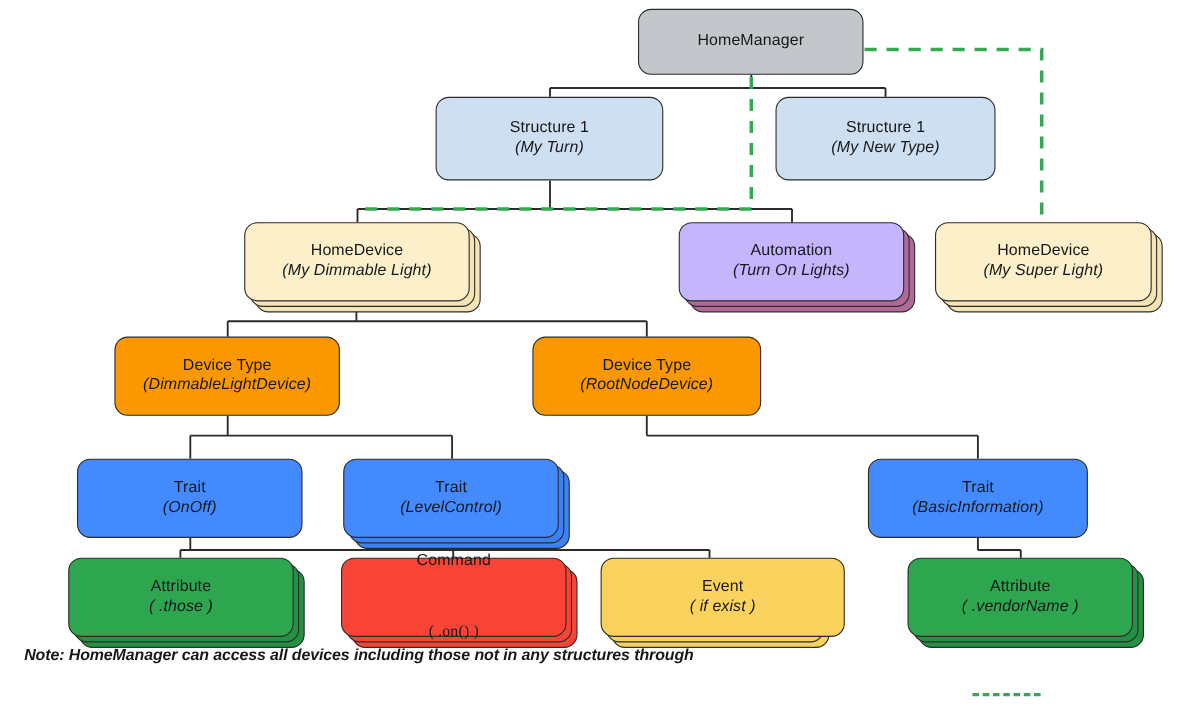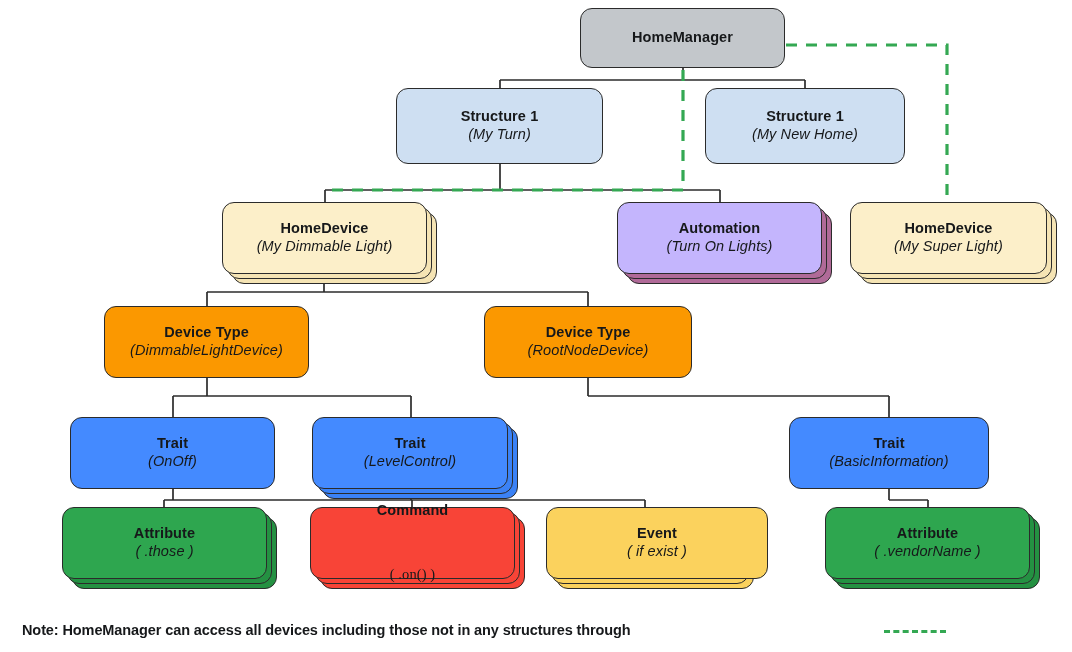--- a/index.html
+++ b/index.html
@@ -2,21 +2,21 @@
 <html><head>
 <meta charset="utf-8">
 <style>
   html,body{margin:0;padding:0;background:#ffffff;}
   body{font-family:"Liberation Sans",sans-serif;}
   #stage{position:relative;width:1072px;height:652px;background:#ffffff;overflow:hidden;}
   #edges{position:absolute;left:0;top:0;width:1072px;height:652px;}
   .node{position:absolute;box-sizing:border-box;border:1.6px solid #2b2b2b;border-radius:12px;
         display:flex;flex-direction:column;align-items:center;justify-content:center;
         text-align:center;line-height:1.22;color:#16181a;z-index:3;}
-  .node .l1{font-size:14.5px;font-weight:700;letter-spacing:.1px;}
+  .node .l1{font-size:14.5px;font-weight:400;letter-spacing:.1px;}
   .node .l2{font-size:14.5px;font-weight:400;font-style:italic;letter-spacing:.1px;}
   .node .l2.plain{font-style:normal;font-family:Liberation Serif, serif;}
   
   .stack{position:absolute;box-sizing:border-box;border:1.6px solid #2b2b2b;border-radius:12px;z-index:1;}
   .stack.s2{z-index:2;}
   .note{position:absolute;font-size:14.5px;font-weight:700;color:#16181a;letter-spacing:-.1px;}
   .legend-dash{position:absolute;height:0;border-top:3.2px dashed #34a853;}
 </style>
 </head>
 <body>
@@ -71,21 +71,21 @@
   <div id="nodes-layer">
       <div class="node" style="left: 580px; top: 8px; width: 205px; height: 60px; background: rgb(195, 199, 203);">
         <span class="l1">HomeManager</span>
       </div>
       <div class="node" style="left: 396px; top: 88px; width: 207px; height: 76px; background: rgb(206, 223, 242);">
         <span class="l1">Structure 1</span>
         <span class="l2">(My Turn)</span>
       </div>
       <div class="node" style="left: 705px; top: 88px; width: 200px; height: 76px; background: rgb(206, 223, 242);">
         <span class="l1">Structure 1</span>
-        <span class="l2">(My New Home)</span>
+        <span class="l2">(My New Type)</span>
       </div>
       <div class="stack" style="left: 232px; top: 212px; width: 205px; height: 72px; background: rgb(245, 228, 180);"></div>
       <div class="stack s2" style="left: 227px; top: 207px; width: 205px; height: 72px; background: rgb(245, 228, 180);"></div>
       <div class="node" style="left: 222px; top: 202px; width: 205px; height: 72px; background: rgb(252, 239, 201);">
         <span class="l1">HomeDevice</span>
         <span class="l2">(My Dimmable Light)</span>
       </div>
       <div class="stack" style="left: 627px; top: 212px; width: 205px; height: 72px; background: rgb(176, 106, 152);"></div>
       <div class="stack s2" style="left: 622px; top: 207px; width: 205px; height: 72px; background: rgb(176, 106, 152);"></div>
       <div class="node" style="left: 617px; top: 202px; width: 205px; height: 72px; background: #c4b5fd;">
@@ -139,15 +139,15 @@
         <span class="l2">( if exist )</span>
       </div>
       <div class="stack" style="left: 835px; top: 517px; width: 205px; height: 72px; background: rgb(36, 145, 66);"></div>
       <div class="stack s2" style="left: 830px; top: 512px; width: 205px; height: 72px; background: rgb(36, 145, 66);"></div>
       <div class="node" style="left: 825px; top: 507px; width: 205px; height: 72px; background: rgb(46, 166, 79);">
         <span class="l1">Attribute</span>
         <span class="l2">( .vendorName )</span>
       </div>
     </div>
 
-  <div class="note" style="left:22px; top:622px;">Note: HomeManager can access all devices including those not in any structures through</div>
+  <div class="note" style="left:22px; top:588px;font-style:italic;">Note: HomeManager can access all devices including those not in any structures through</div>
   <div class="legend-dash" style="left:884px; top:630px; width:62px;"></div>
 </div>
 
 </body></html>

